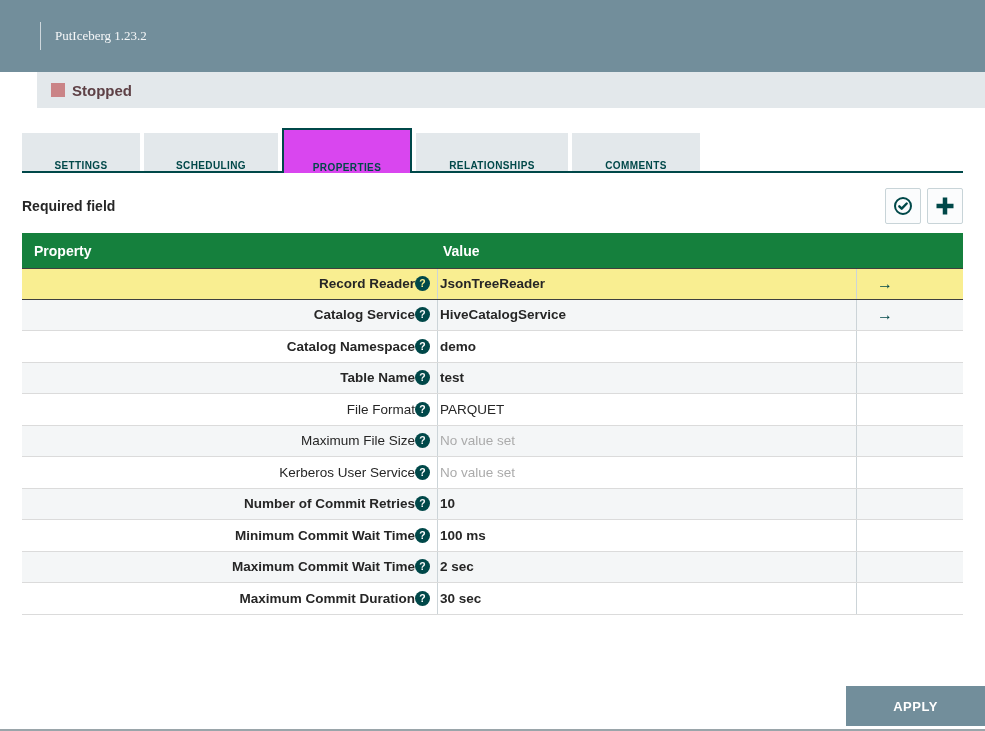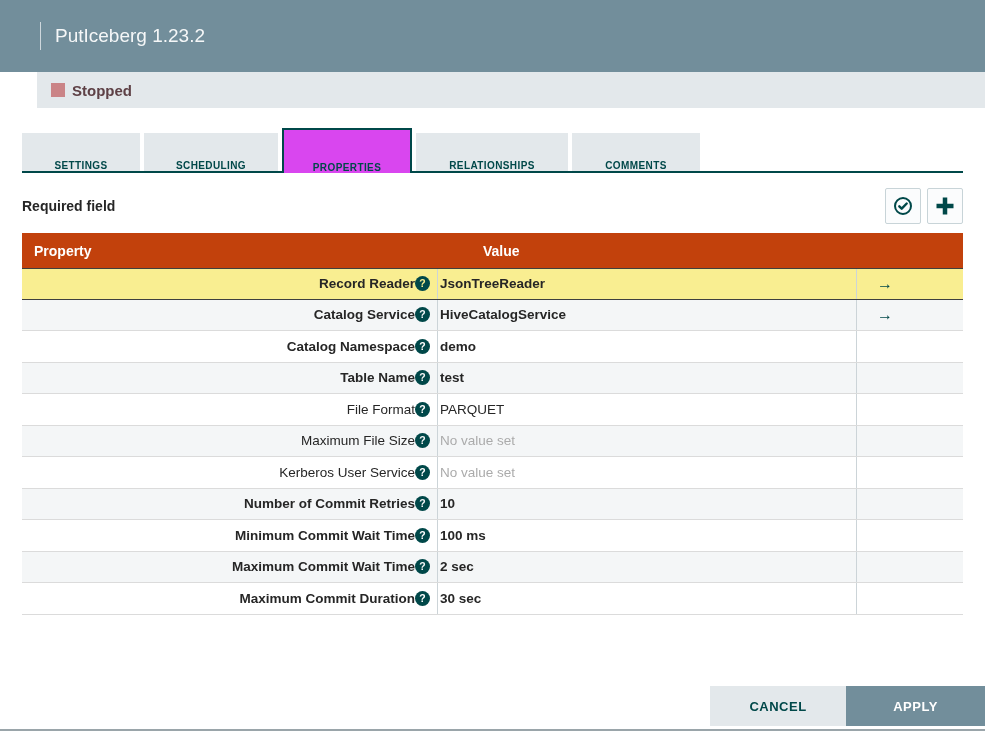--- a/index.html
+++ b/index.html
@@ -20,22 +20,22 @@
   }
   .dialog-title {
     font-family:"DejaVu Serif", serif;
     font-size:23px; font-weight:bold; color:#ffffff;
   }
   .title-divider {
     width:1px; height:28px; background:rgba(255,255,255,0.65);
     margin:0 14px 0 16px;
   }
   .dialog-subtitle {
-    font-family:Liberation Sans, sans-serif;
-    font-size:19px; color:rgba(255,255,255,0.93);
+    font-family:Liberation Serif, serif;
+    font-size:13px; color:rgba(255,255,255,0.93);
   }
 
   
   .status-bar {
     height:36px; background:#E3E8EB;
     display:flex; align-items:center; padding-left:14px;margin-left:37px;
   }
   .status-square { width:14px; height:14px; background:#CA8487; }
   .status-label {
     margin-left:7px; font-size:15px; font-weight:bold; color:#5E4146;
@@ -76,23 +76,23 @@
   .icon-button {
     width:36px; height:36px; margin-left:6px;
     background:#fbfcfd; border:1px solid #c8d4d8; border-radius:2px;
     display:flex; align-items:center; justify-content:center;
     cursor:pointer;
   }
 
   
   .prop-table { margin-top:9px; }
   .table-header {
-    height:35px; background:#c2410c; color:#ffffff;
+    height:35px; background:#15803d; color:#ffffff;
     display:flex; align-items:center;
-    font-size:14px; font-weight:bold;gap:40px;
+    font-size:14px; font-weight:bold;
   }
   .th-property { width:415px; padding-left:12px; }
   .th-value { flex:1; padding-left:6px; }
 
   .prop-row {
     display:flex; height:31.5px; background:#ffffff;
     border-bottom:1px solid #dbdbdb; cursor:pointer;
   }
   .prop-row.striped { background:#F4F6F7; }
   .prop-row.selected {
@@ -349,15 +349,14 @@
     <div class="cell cell-action">
       
     </div>
   </div>
 </div>
   </div>
 
 </div>
 
 <div class="footer">
-  <button class="btn btn-cancel">CANCEL</button>
   <button class="btn btn-apply">APPLY</button>
 </div>
 
 </body></html>

